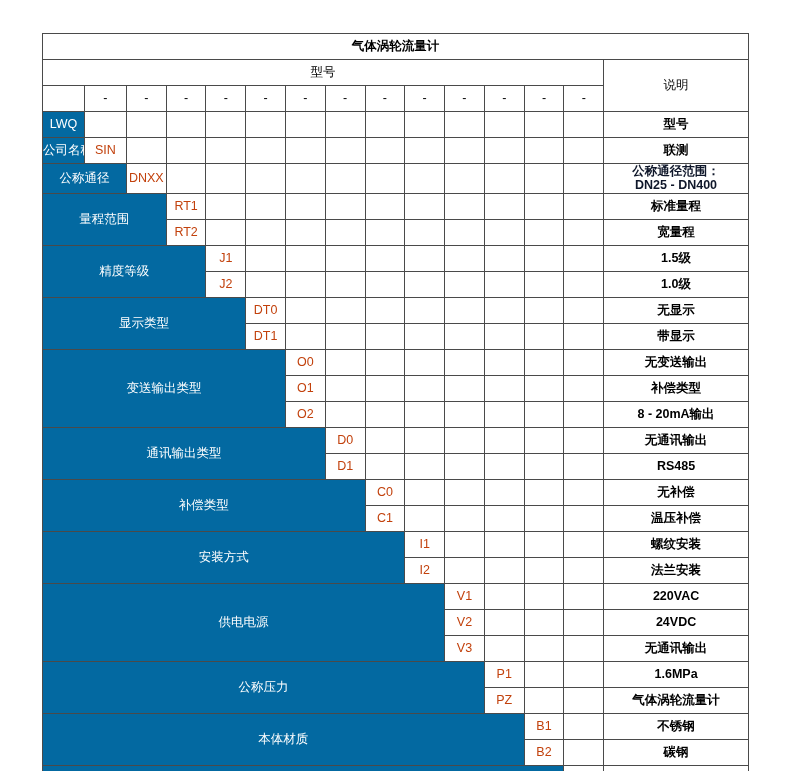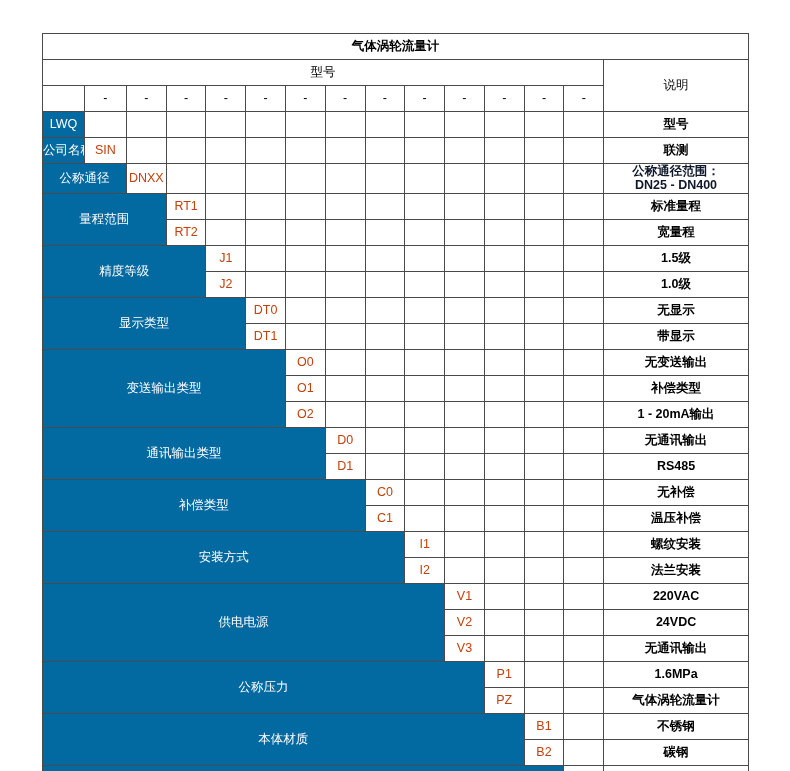--- a/index.html
+++ b/index.html
@@ -287,21 +287,21 @@
         </tr>
         <tr>
           <td class="code">O2</td>
           <td class="empty"></td>
           <td class="empty"></td>
           <td class="empty"></td>
           <td class="empty"></td>
           <td class="empty"></td>
           <td class="empty"></td>
           <td class="empty"></td>
-          <td class="desc">1 - 20mA输出</td>
+          <td class="desc">8 - 20mA输出</td>
         </tr>
         <tr>
           <td class="blue" colspan="7" rowspan="2">通讯输出类型</td>
           <td class="code">D0</td>
           <td class="empty"></td>
           <td class="empty"></td>
           <td class="empty"></td>
           <td class="empty"></td>
           <td class="empty"></td>
           <td class="empty"></td>

